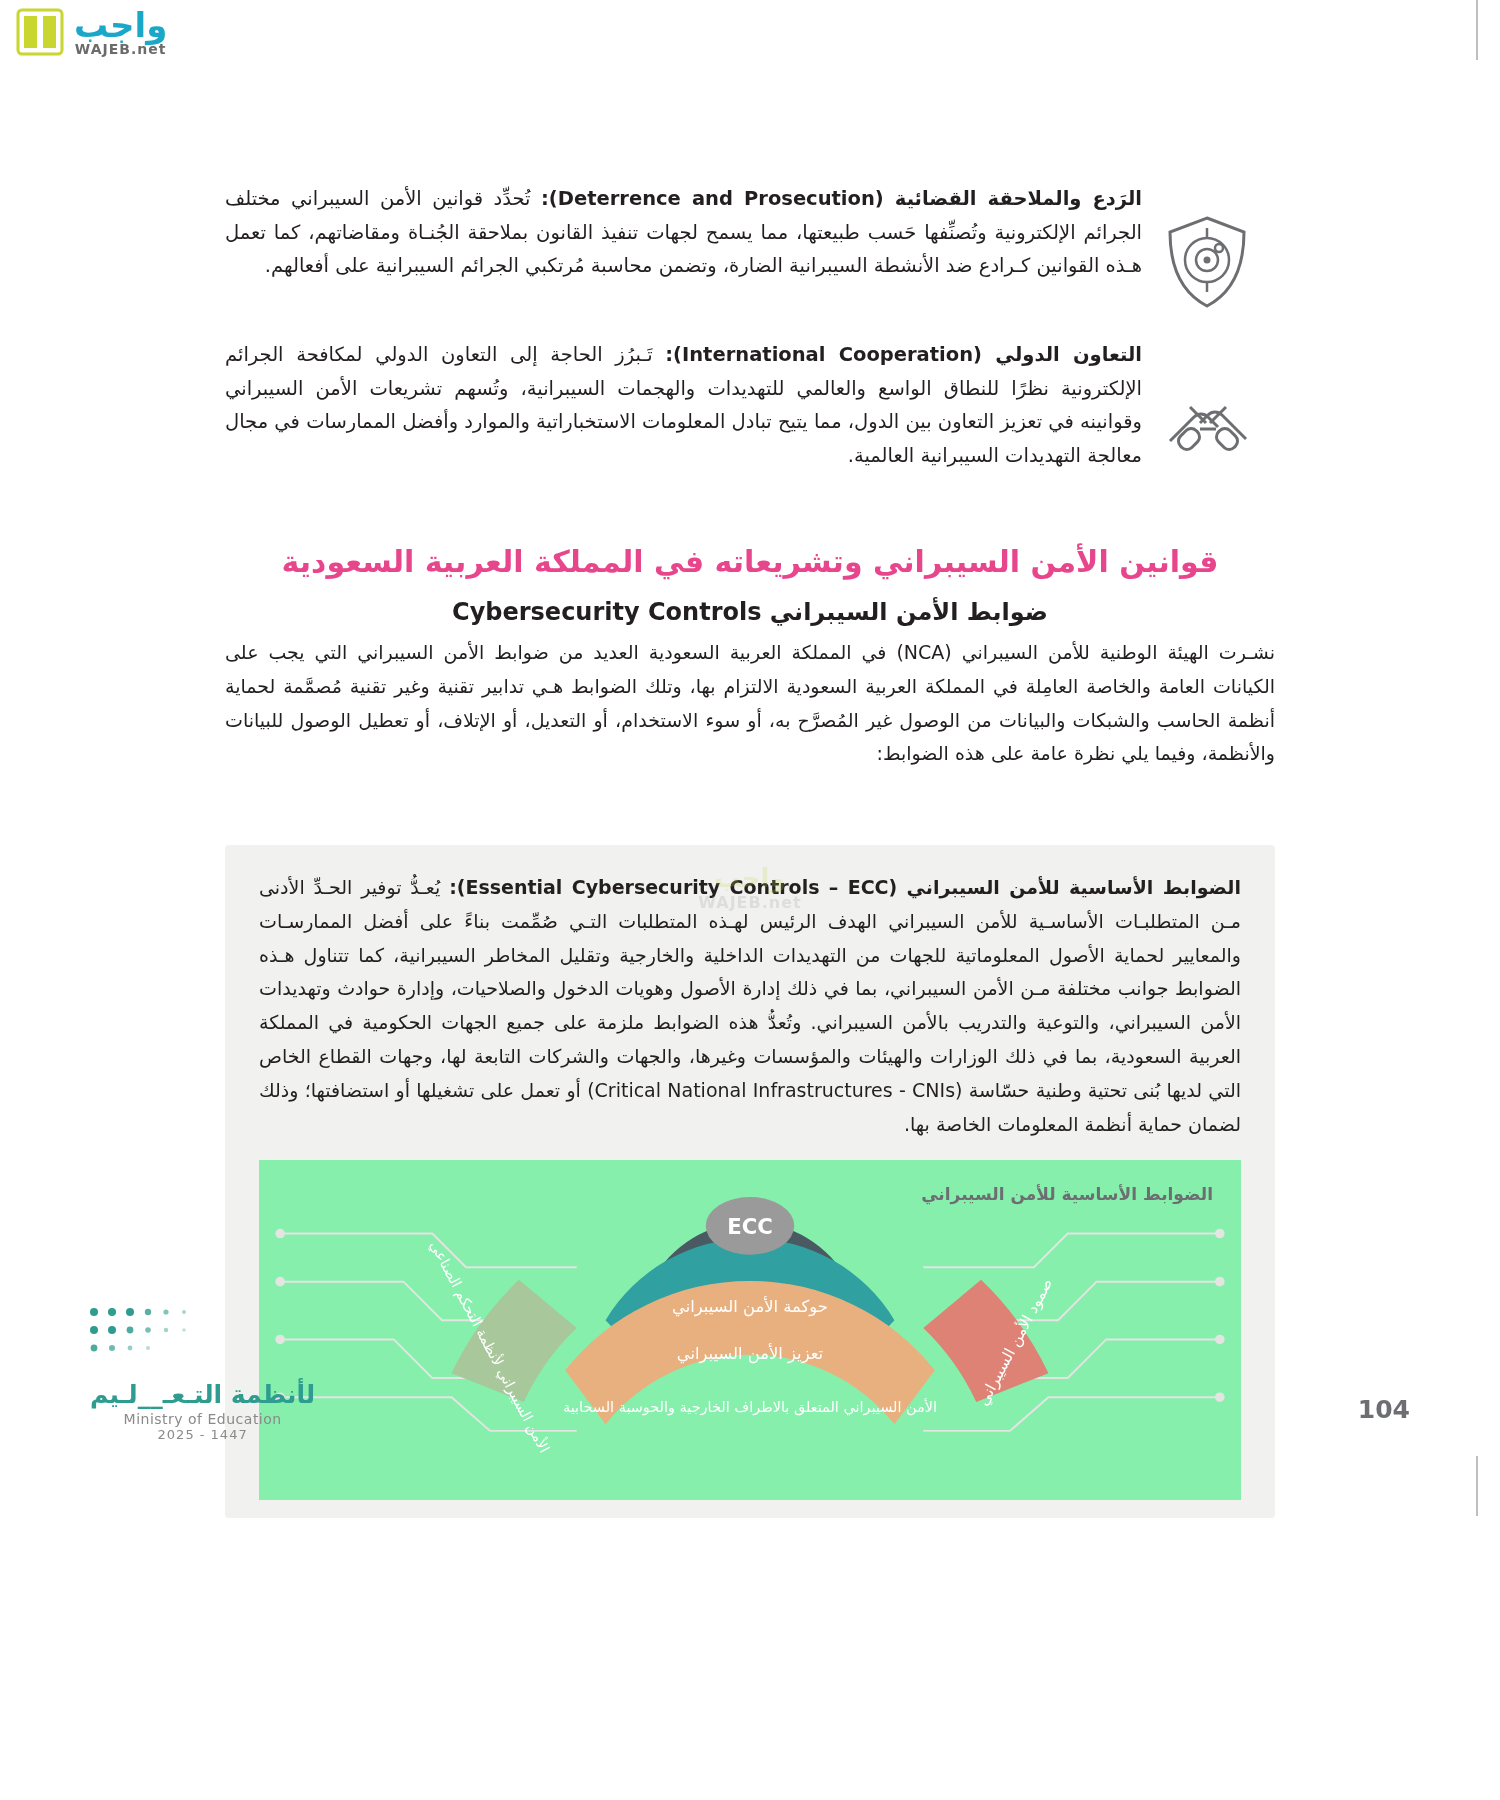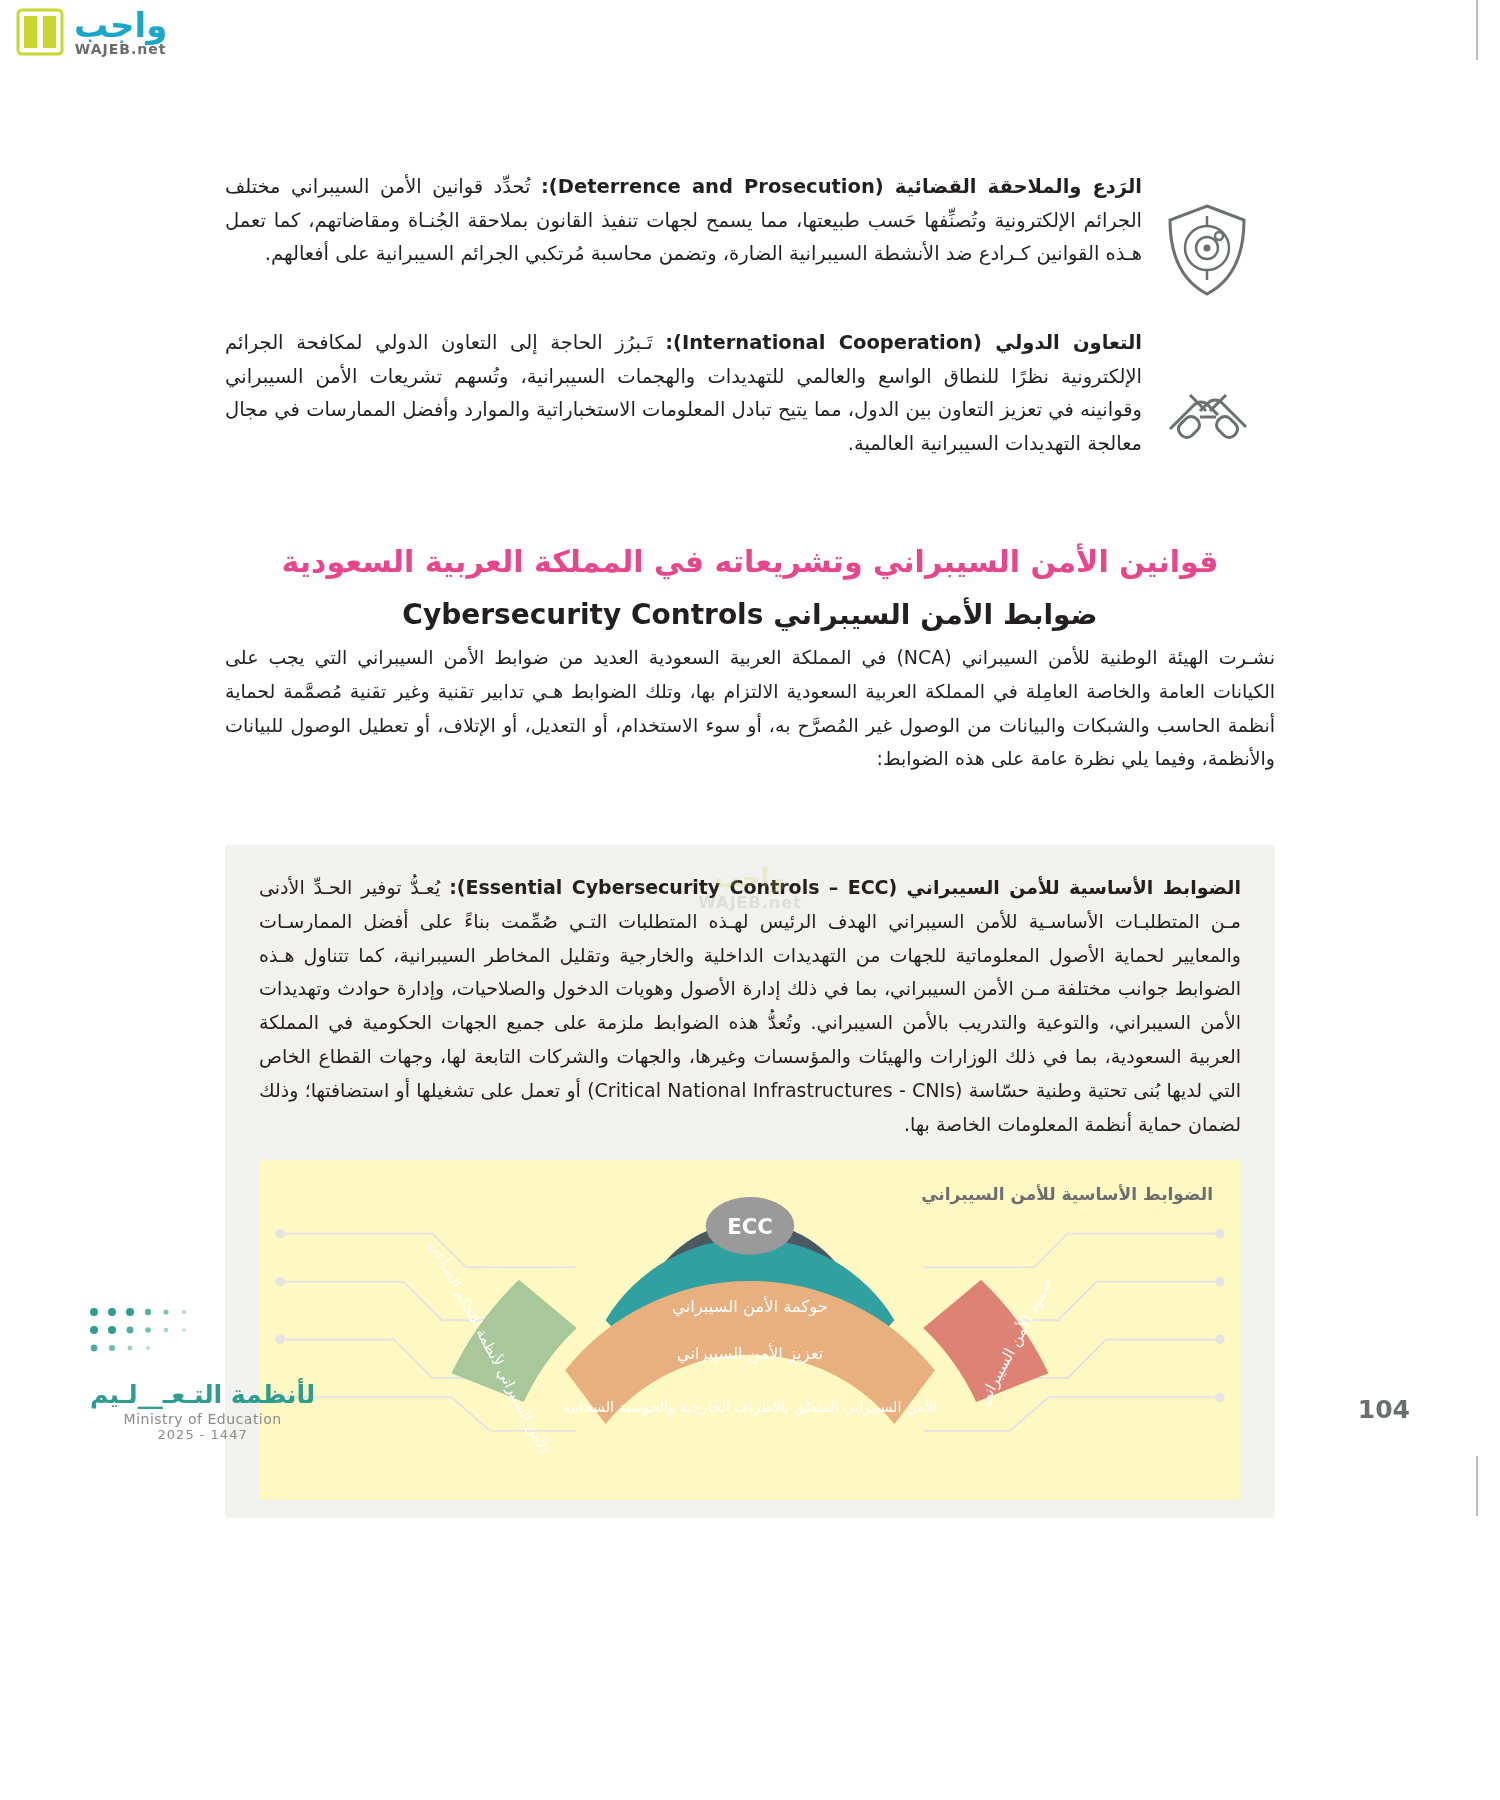--- a/index.html
+++ b/index.html
@@ -110,21 +110,21 @@
   .sec-title-en {
     color: #1c75bc;
     font-size: 27px;
     font-weight: bold;
     text-align: center;
     margin: 0;
     direction: ltr;
     line-height: 1.4;
   }
   .sub-title {
-    font-size: 28px;
+    font-size: 24px;
     font-weight: bold;
     color: #231f20;
     text-align: center;
     margin: 14px 0 10px 0;
   }
 
   .body-para {
     font-size: 19px;
     line-height: 1.78;
     color: #231f20;
@@ -154,21 +154,21 @@
     color: #c7d24a;
   }
   .panel-inner-wm .w2 {
     font-size: 16px;
     font-weight: bold;
     color: #9a9a9a;
     letter-spacing: 1px;
   }
 
   .figure-area {
-    background: #fef9c3;
+    background: #86efac;
     margin-top: 18px;
     position: relative;
     height: 340px;
     overflow: hidden;
   }
 
   .fig-label {
     position: absolute;
     top: 24px;
     right: 28px;
@@ -247,21 +247,21 @@
     </div>
     <div class="wajeb-book">
       <svg viewBox="0 0 52 52" width="52" height="52">
         <rect x="4" y="4" width="44" height="44" rx="4" fill="#ffffff" stroke="#c8d62f" stroke-width="3"></rect>
         <rect x="10" y="10" width="13" height="32" fill="#c8d62f"></rect>
         <rect x="29" y="10" width="13" height="32" fill="#c8d62f"></rect>
       </svg>
     </div>
   </div>
 
-  <div style="position:absolute; top:170px; right:228px; left:225px;">
+  <div style="position:absolute; top:182px; right:228px; left:225px;">
 
     <div class="block-row">
       <div class="icon-cell">
         <svg viewBox="0 0 90 100" width="90" height="100">
           <path d="M45 6 L82 20 C82 58 68 82 45 94 C22 82 8 58 8 20 Z" fill="none" stroke="#6d6e71" stroke-width="3"></path>
           <circle cx="45" cy="48" r="22" fill="none" stroke="#6d6e71" stroke-width="2.5"></circle>
           <circle cx="45" cy="48" r="11" fill="none" stroke="#6d6e71" stroke-width="2.5"></circle>
           <circle cx="45" cy="48" r="3.5" fill="#6d6e71"></circle>
           <circle cx="57" cy="36" r="4" fill="#ffffff" stroke="#6d6e71" stroke-width="2.5"></circle>
           <line x1="45" y1="26" x2="45" y2="16" stroke="#6d6e71" stroke-width="2.5"></line>

